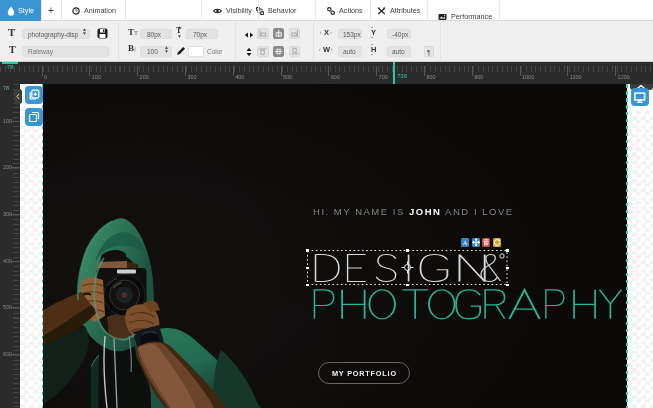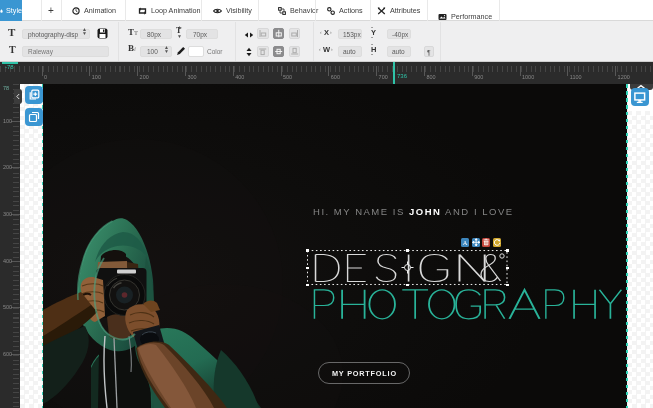--- a/index.html
+++ b/index.html
@@ -3,21 +3,21 @@
 <style>
   html,body{margin:0;padding:0;width:653px;height:408px;overflow:hidden;
     font-family:"Liberation Sans",sans-serif;background:#fff;}
   .abs{position:absolute;}
   
   #tabs{position:absolute;left:0;top:0;width:653px;height:21px;background:#fff;
     border-bottom:1px solid #d9d9d9;box-sizing:border-box;}
   .tab{position:absolute;top:0;height:21px;display:flex;align-items:center;
     font-size:7.2px;color:#3c3c3c;}
   .tabsep{position:absolute;top:0;height:21px;width:1px;background:#e9e9e9;}
-  #tabstyle{left:0;width:22px;background:#3a96d2;color:#fff;justify-content:center;}
+  #tabstyle{left:0;width:41px;background:#3a96d2;color:#fff;justify-content:center;}
   
   #tbar{position:absolute;left:0;top:21px;width:653px;height:41px;background:#efeff0;
     border-bottom:1px solid #cfcfcf;box-sizing:border-box;}
   .ctl{position:absolute;background:#e3e3e4;border-radius:2px;border:1px solid #dddddd;
     box-sizing:border-box;font-size:6.5px;color:#5a5a5a;display:flex;align-items:center;}
   .lbl{position:absolute;font-size:6.5px;color:#333;}
   .vsep{position:absolute;top:1px;height:39px;width:1px;background:#e2e2e3;}
   .tbtn{position:absolute;width:11.5px;height:11px;border-radius:2px;background:#e4e4e5;
     border:1px solid #d8d8d9;box-sizing:border-box;}
   .tbtn svg{display:block;margin:0 auto;}
@@ -63,33 +63,27 @@
       <path d="M4 0.5 C4 0.5 7.2 4.5 7.2 6.6 A3.2 3.2 0 0 1 0.8 6.6 C0.8 4.5 4 0.5 4 0.5 Z" fill="#fff"></path>
     </svg>Style
   </div>
   <div class="tab" style="left:41px;width:20px;justify-content:center;font-size:10px;">+</div>
   <div class="tab" style="left:72px;">
     <svg width="8" height="8" viewBox="0 0 8 8" style="margin-right:4px">
       <circle cx="4" cy="4" r="3.1" fill="none" stroke="#222" stroke-width="1.2"></circle>
       <path d="M4 2.2 V4 L5.5 5" stroke="#222" stroke-width="0.8" fill="none"></path>
     </svg>Animation
   </div>
-  <div class="tab" style="left:138px;">
-    <svg width="9" height="8" viewBox="0 0 9 8" style="margin-right:4px">
-      <path d="M1.5 2 H7.5 V6 H1.5 Z" fill="none" stroke="#222" stroke-width="1.3"></path>
-      <path d="M3 1 L1.5 2 L3 3.2 M6 4.8 L7.5 6 L6 7.2" fill="none" stroke="#222" stroke-width="0.9"></path>
-    </svg>Loop Animation
-  </div>
   <div class="tab" style="left:213px;">
     <svg width="9" height="8" viewBox="0 0 9 8" style="margin-right:4px">
       <path d="M0.5 4 C1.8 1.8 6.8 1.6 8.5 4 C6.8 6.4 1.8 6.2 0.5 4 Z" fill="none" stroke="#222" stroke-width="1.1"></path>
       <circle cx="4.5" cy="4" r="1.3" fill="#222"></circle>
     </svg>Visibility
   </div>
-  <div class="tab" style="left:278px;">
+  <div class="tab" style="left:256px;">
     <svg width="8" height="8" viewBox="0 0 8 8" style="margin-right:4px">
       <rect x="0.6" y="0.6" width="2.6" height="2.6" fill="none" stroke="#222" stroke-width="1"></rect>
       <rect x="4.8" y="4.8" width="2.6" height="2.6" fill="none" stroke="#222" stroke-width="1"></rect>
       <path d="M3.5 2 H6 V4.5 M4.6 6 H2 V3.4" fill="none" stroke="#222" stroke-width="0.8"></path>
     </svg>Behavior
   </div>
   <div class="tab" style="left:327px;">
     <svg width="8" height="8" viewBox="0 0 8 8" style="margin-right:4px">
       <circle cx="2.3" cy="2.3" r="1.7" fill="none" stroke="#222" stroke-width="1.1"></circle>
       <circle cx="5.7" cy="5.7" r="1.7" fill="none" stroke="#222" stroke-width="1.1"></circle>

